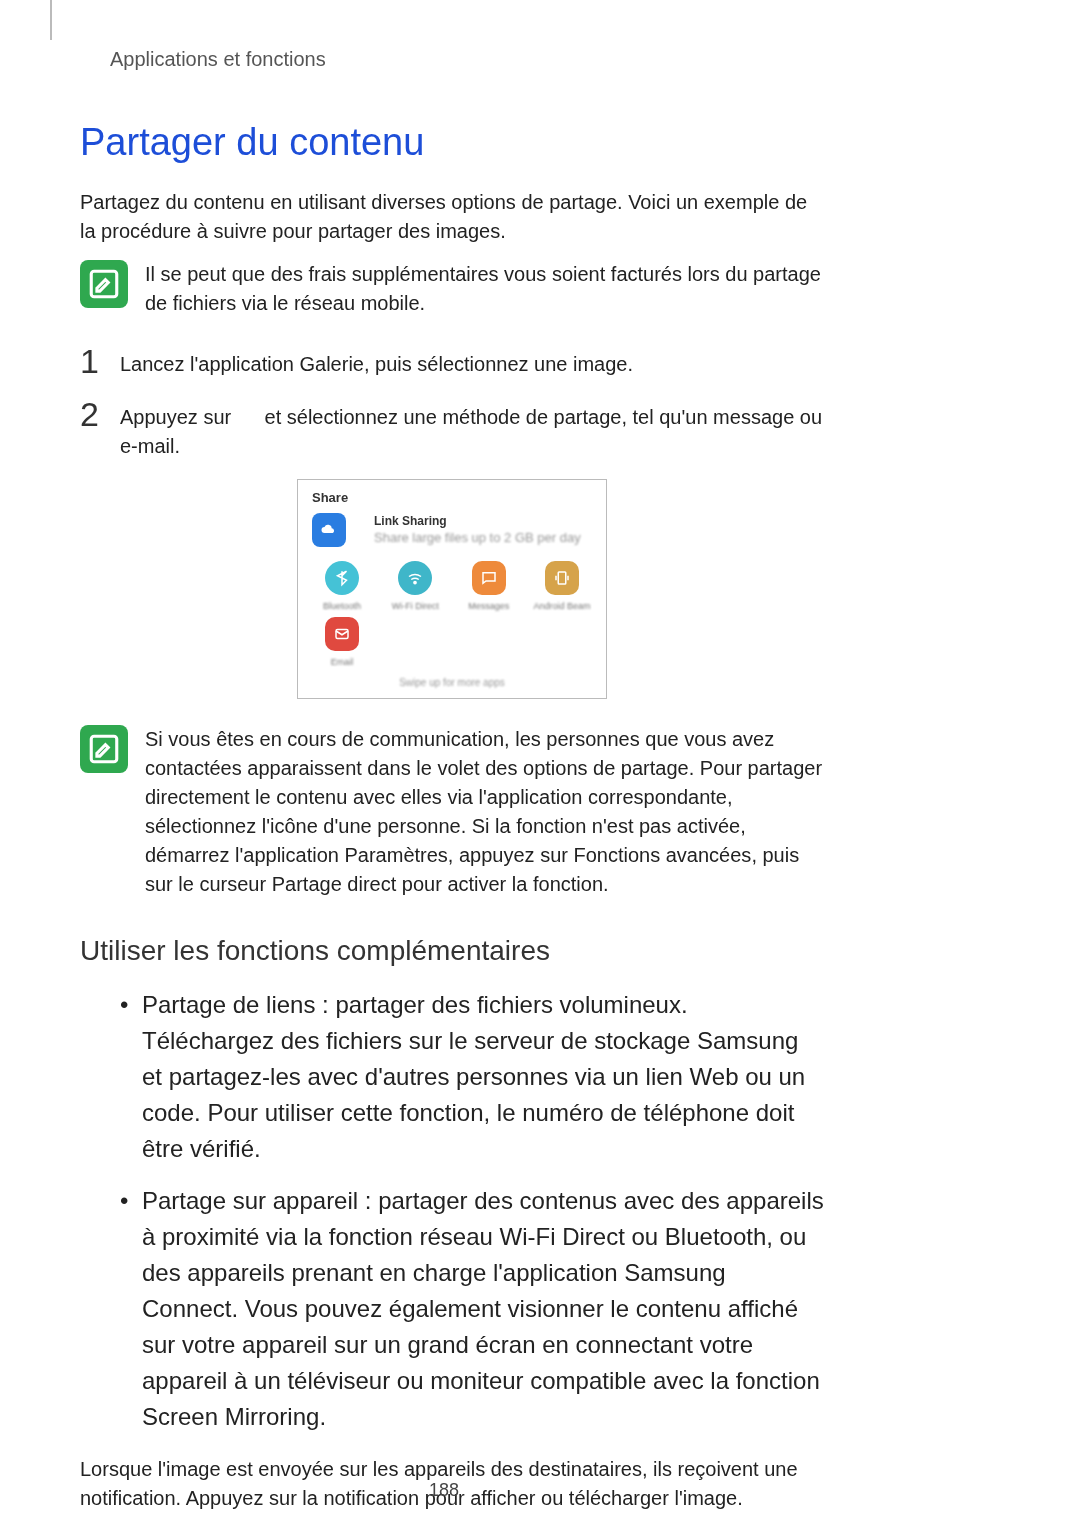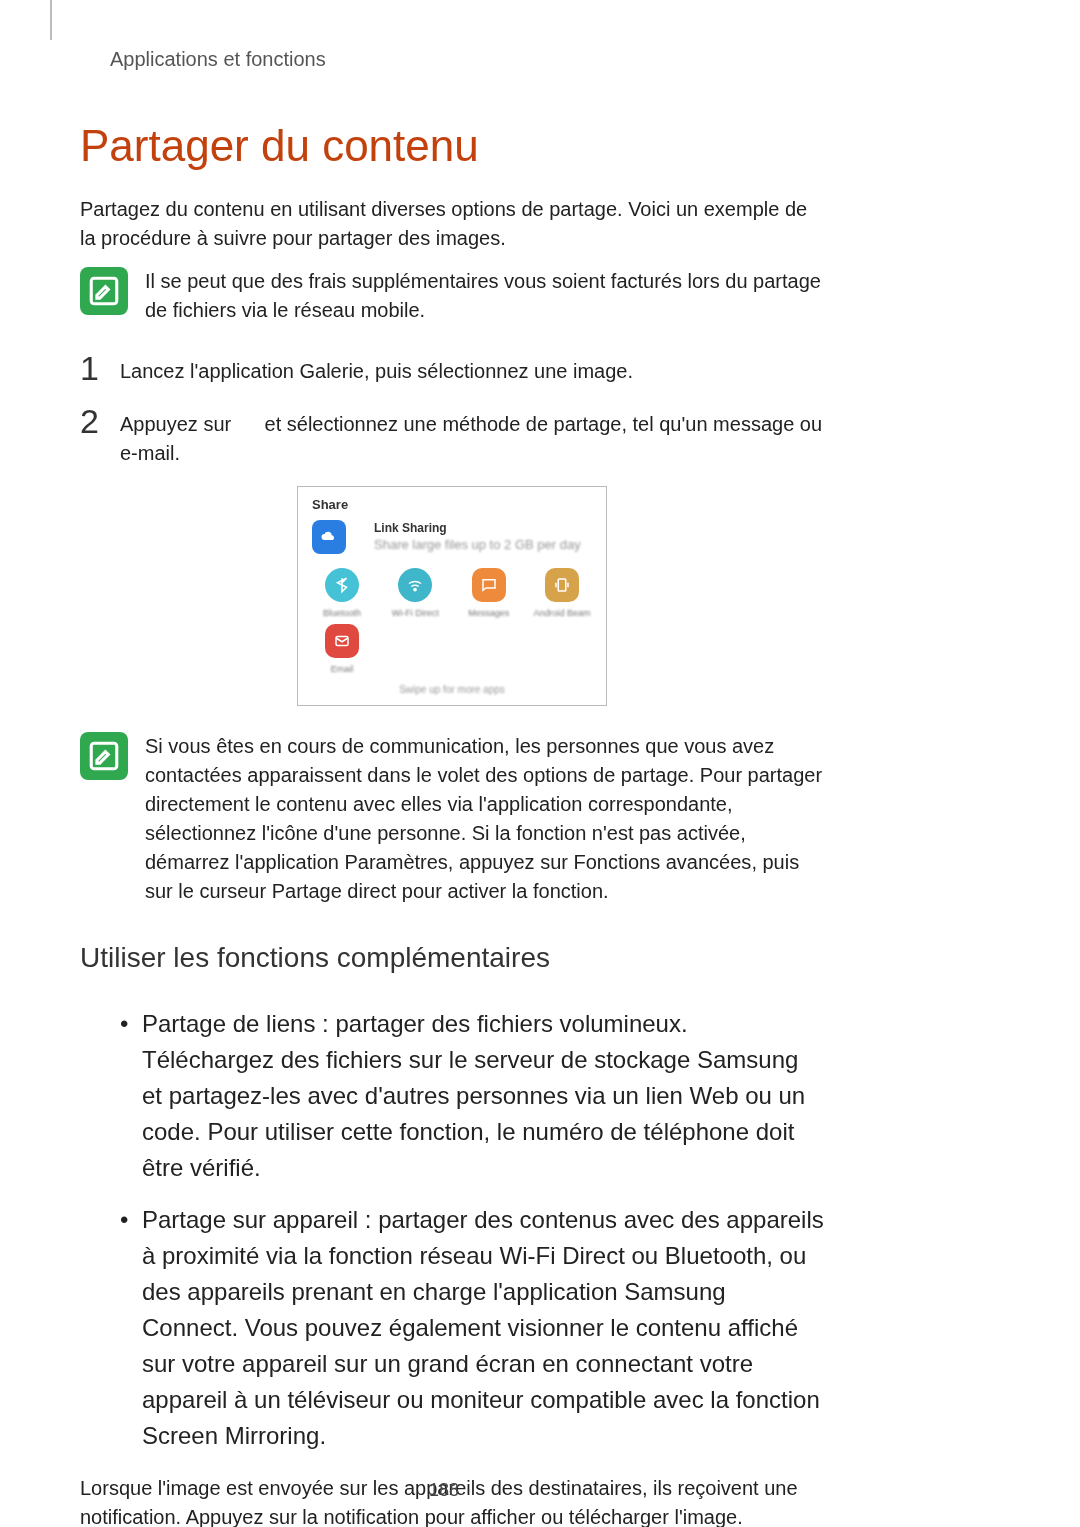--- a/index.html
+++ b/index.html
@@ -1,19 +1,19 @@
 <!DOCTYPE html>
 <html><head>
 <meta charset="utf-8">
 <style>
   html,body{margin:0;padding:0;background:#fff;color:#222;font-family:"Segoe UI",Arial,Helvetica,sans-serif;-webkit-font-smoothing:antialiased;}
   .page{width:904px;height:1527px;position:relative;box-sizing:border-box;padding:40px 80px 0 80px;}
   .side-rule{position:absolute;left:50px;top:0;width:2px;height:40px;background:#bbb;}
   .breadcrumb{font-size:20px;color:#555;margin:8px 0 50px 30px;font-weight:400;}
-  .h1{font-size:44px;color:#c2410c;font-weight:400;margin:0 0 24px 0;}
+  .h1{font-size:38px;color:#1d4ed8;font-weight:400;margin:0 0 24px 0;}
   .para{font-size:20px;line-height:1.45;color:#222;margin:0 0 14px 0;}
   .note-row{display:flex;align-items:flex-start;gap:17px;margin:14px 0 26px 0;}
   .note-icon{flex:0 0 48px;height:48px;border-radius:8px;background:#2fa84f;display:flex;align-items:center;justify-content:center;}
   .note-icon svg{width:34px;height:34px;}
   .note-text{flex:1;font-size:20px;line-height:1.45;color:#222;}
   .step-row{display:flex;align-items:flex-start;gap:20px;margin:10px 0 18px 0;}
   .step-num{font-size:34px;color:#333;font-weight:400;line-height:1;min-width:20px;}
   .step-text{flex:1;font-size:20px;line-height:1.45;color:#222;padding-top:6px;}
   .ui-label{font-family:inherit;}
   .figure{width:310px;margin:18px auto 26px auto;border:1px solid #bbb;background:#fff;padding:10px 14px 10px 14px;box-sizing:border-box;}
@@ -28,21 +28,21 @@
   .fig-ico.gold{background:#d6a34a;border-radius:10px;}
   .fig-ico.red{background:#e0493f;border-radius:10px;}
   .fig-ico svg{width:18px;height:18px;}
   .fig-txt{flex:1;}
   .fig-line1{font-size:12px;font-weight:700;color:#333;filter:blur(0.7px);}
   .fig-line2{font-size:13px;color:#999;filter:blur(0.9px);line-height:1.2;margin-top:2px;}
   .fig-grid{display:flex;justify-content:space-between;margin:6px 0 2px 0;}
   .fig-cell{display:flex;flex-direction:column;align-items:center;width:60px;}
   .fig-cap{font-size:9px;color:#777;filter:blur(0.8px);margin-top:6px;text-align:center;}
   .fig-footer{text-align:center;font-size:10px;color:#999;filter:blur(0.9px);margin-top:10px;}
-  .h2{font-size:28px;color:#333;font-weight:400;margin:36px 0 32px 0;}
+  .h2{font-size:28px;color:#333;font-weight:400;margin:36px 0 20px 0;}
   ul.bullets{list-style:none;padding:0;margin:0 0 20px 40px;}
   ul.bullets li{position:relative;font-size:24px;line-height:1.5;color:#222;margin-bottom:16px;padding-left:22px;}
   ul.bullets li::before{content:"•";position:absolute;left:0;top:0;color:#222;}
   .pagenum{position:absolute;bottom:26px;left:0;right:16px;text-align:center;font-size:18px;color:#444;}
 </style>
 </head>
 <body>
 
 <div class="page">
   <div class="side-rule"></div>

